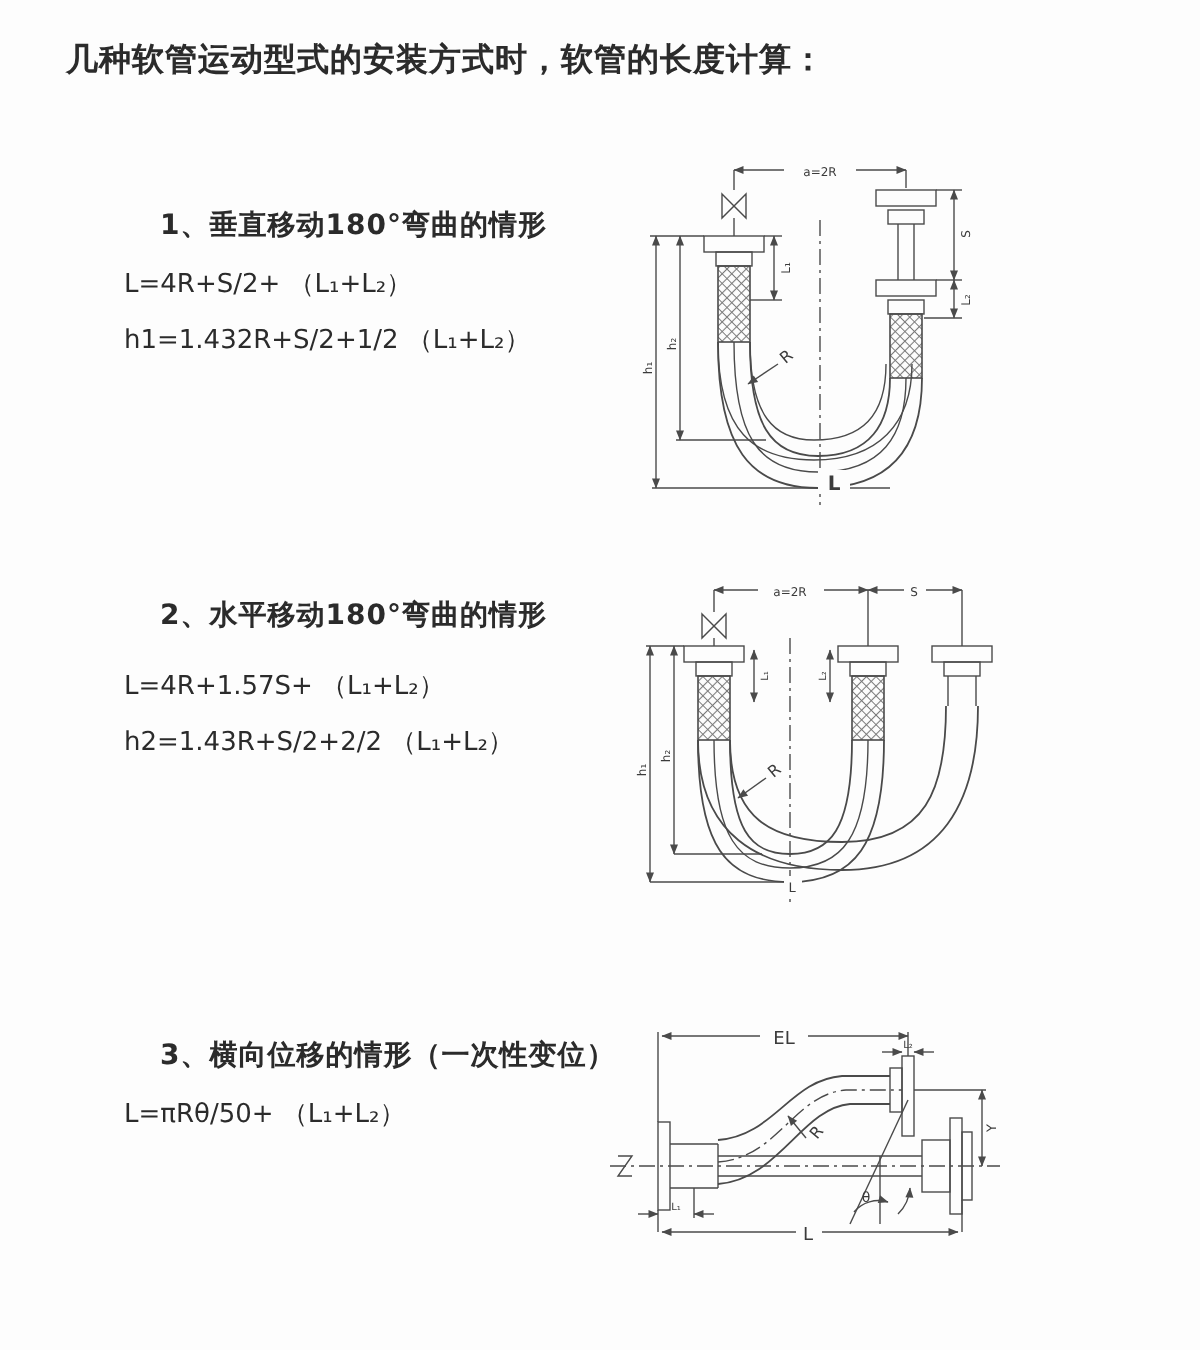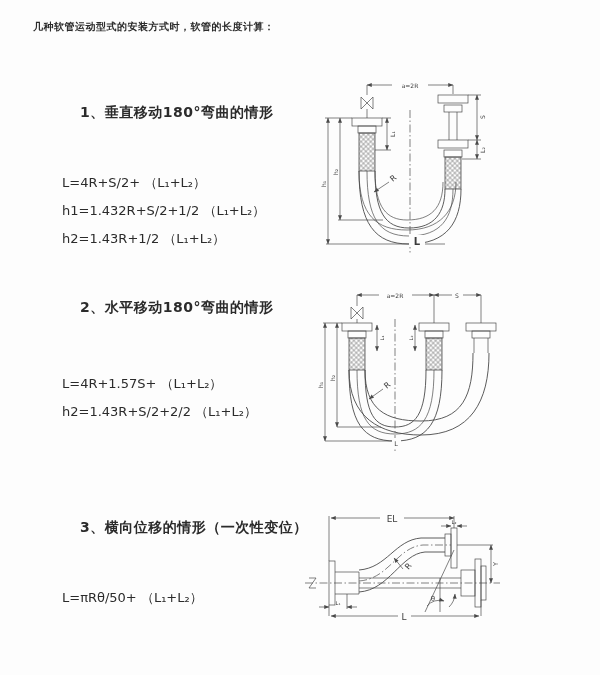--- a/index.html
+++ b/index.html
@@ -1,43 +1,42 @@
 <!DOCTYPE html>
 <html><head>
 <meta charset="utf-8">
 <style>
   html,body{margin:0;padding:0;}
   body{
     width:600px;height:675px;position:relative;background:#fdfdfd;
     font-family:"DejaVu Sans","Liberation Sans",sans-serif;color:#2b2b2b;
     overflow:hidden;
   }
-  .page-title{position:absolute;left:33px;top:20px;font-size:10px;font-weight:bold;letter-spacing:.5px;}
+  .page-title{position:absolute;left:33px;top:20px;font-size:16px;font-weight:bold;letter-spacing:.5px;}
   .sec-head{position:absolute;left:40px;font-size:14px;font-weight:bold;letter-spacing:.5px;margin-left:40px;}
-  .formulas{position:absolute;left:62px;font-size:13px;margin-top:40px;}
+  .formulas{position:absolute;left:62px;font-size:13px;}
   .formulas .fline{height:28px;line-height:28px;white-space:nowrap;}
   .diag{position:absolute;}
   svg text{fill:#3b3b3b;}
   .ln{stroke:#4a4a4a;stroke-width:.9;fill:none;}
   .tn{stroke:#4a4a4a;stroke-width:.7;fill:none;}
   .dim{stroke:#4a4a4a;stroke-width:.7;fill:none;}
   .dd{stroke:#4a4a4a;stroke-width:.7;fill:none;stroke-dasharray:8 2.5 1.5 2.5;}
   .dl{font-size:6px;}
   .mask{fill:#fdfdfd;stroke:none;}
 </style>
 </head>
 <body>
 
 <div class="page-title">几种软管运动型式的安装方式时，软管的长度计算：</div>
 
 <div class="sec-head" style="top:104px;">1、垂直移动180°弯曲的情形</div>
 <div class="formulas" style="top:129px;">
   <div class="fline">L=4R+S/2+ （L₁+L₂）</div>
   <div class="fline">h1=1.432R+S/2+1/2 （L₁+L₂）</div>
-  <div class="fline">h2=1.43R+1/2 （L₁+L₂）</div>
 </div>
 
 <svg class="diag" style="left:313px;top:72px;" width="185" height="186" viewBox="0 0 185 186">
   <defs>
     <marker id="ar1" viewBox="0 0 10 10" refX="9.5" refY="5" markerWidth="6.5" markerHeight="5" orient="auto-start-reverse" markerUnits="userSpaceOnUse">
       <path d="M0,1 L10,5 L0,9 Z" fill="#4a4a4a"></path>
     </marker>
     <pattern id="br1" width="3.4" height="3.4" patternUnits="userSpaceOnUse" patternTransform="rotate(45)">
       <path d="M0,1.7 H3.4 M1.7,0 V3.4" stroke="#7a7a7a" stroke-width="0.55"></path>
     </pattern>

